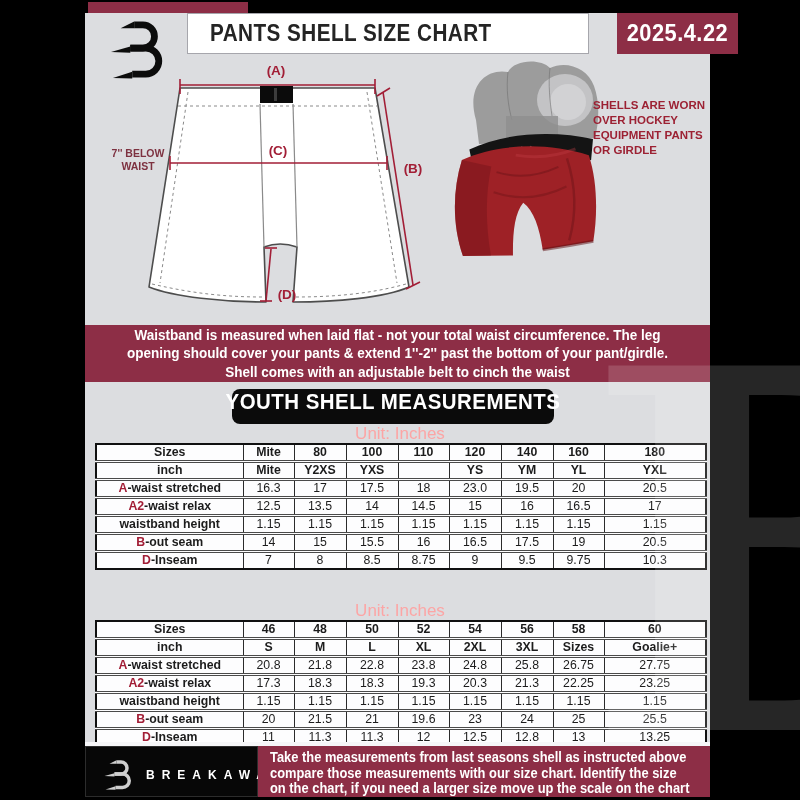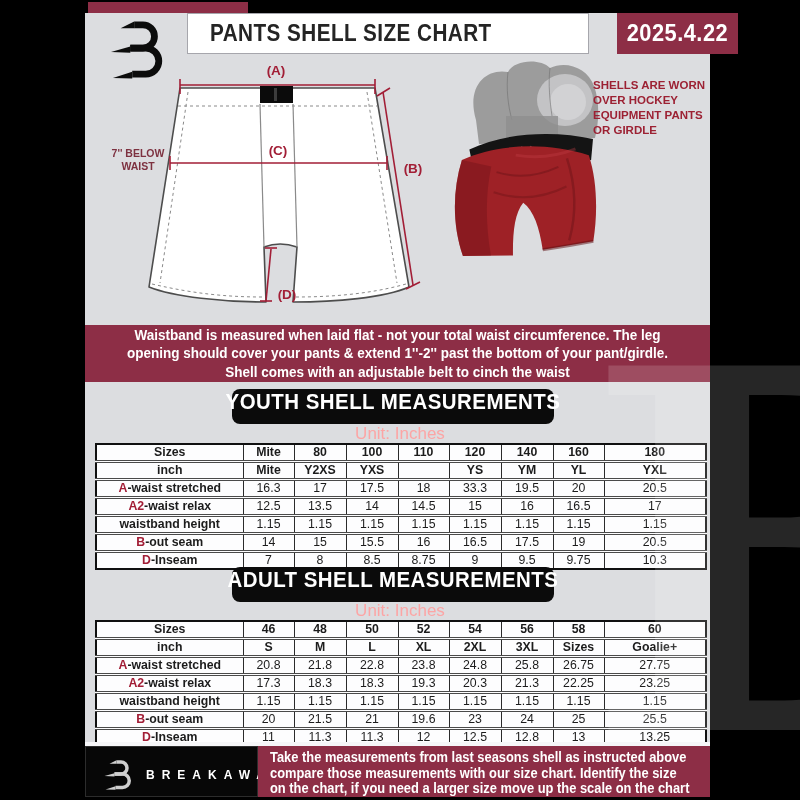--- a/index.html
+++ b/index.html
@@ -9,21 +9,21 @@
   #page{left:85px;top:13px;width:625px;height:733px;background:#dcdde0;}
   #top-strip{left:88px;top:2px;width:160px;height:11px;background:#8d2e46;}
   #title-bar{left:187px;top:13px;width:402px;height:41px;background:#fff;border:1px solid #a6a6ac;
              box-sizing:border-box;display:flex;align-items:center;}
   #title-bar span{font-size:23px;font-weight:bold;color:#242424;letter-spacing:.5px;
              transform:scaleX(.9);transform-origin:0 50%;margin-left:22px;white-space:nowrap;}
   #date-badge{left:589px;top:13px;width:121px;height:41px;background:#8d2e46;display:flex;
              align-items:center;justify-content:center;margin-left:28px;}
   #date-badge span{color:#fff;font-weight:bold;font-size:23px;letter-spacing:.5px;transform:scaleX(.95);}
   #logo-top{left:110px;top:17px;}
-  #photo-caption{left:593px;top:78px;width:116px;color:#9c2133;font-size:11.5px;font-weight:bold;line-height:15px;}
+  #photo-caption{left:593px;top:98px;width:116px;color:#9c2133;font-size:11.5px;font-weight:bold;line-height:15px;}
   #info-banner{left:85px;top:325px;width:625px;height:57px;background:#8d2e46;display:flex;
              align-items:center;justify-content:center;}
   .banner-text{color:#fff;font-size:15px;font-weight:bold;line-height:18.5px;text-align:center;
              transform:scaleX(.9);white-space:nowrap;}
   .section-header{width:322px;height:35px;background:#0b0b0b;border-radius:8px;display:flex;
              align-items:flex-start;justify-content:center;}
   .section-header span{color:#fff;font-size:22px;font-weight:bold;letter-spacing:.5px;
              transform:scaleX(.93);white-space:nowrap;}
   .unit-label{width:610px;text-align:center;color:#fca5a5;font-size:17px;}
   table.size-table{width:610px;border-collapse:collapse;table-layout:fixed;background:#fdfdfe;
@@ -199,21 +199,21 @@
           <td class="val">YM</td>
           <td class="val">YL</td>
           <td class="val">YXL</td>
         </tr>
         <tr>
           <td class="lbl"><span class="pfx">A</span>-waist stretched</td>
           <td class="val">16.3</td>
           <td class="val">17</td>
           <td class="val">17.5</td>
           <td class="val">18</td>
-          <td class="val">33.3</td>
+          <td class="val">23.0</td>
           <td class="val">19.5</td>
           <td class="val">20</td>
           <td class="val">20.5</td>
         </tr>
         <tr>
           <td class="lbl"><span class="pfx">A2</span>-waist relax</td>
           <td class="val">12.5</td>
           <td class="val">13.5</td>
           <td class="val">14</td>
           <td class="val">14.5</td>
@@ -251,23 +251,20 @@
           <td class="val">8.5</td>
           <td class="val">8.75</td>
           <td class="val">9</td>
           <td class="val">9.5</td>
           <td class="val">9.75</td>
           <td class="val">10.3</td>
         </tr>
       </tbody>
   </table>
 
-  <div class="abs section-header" style="left:232px;top:567px;">
-    <span>ADULT SHELL MEASUREMENTS</span>
-  </div>
   <div class="abs unit-label" style="left:95px;top:601px;">Unit: Inches</div>
   <table class="abs size-table" style="left:95px;top:620px;">
     <colgroup>
         <col style="width:147px">
         <col style="width:51px">
         <col style="width:52px">
         <col style="width:52px">
         <col style="width:51px">
         <col style="width:52px">
         <col style="width:52px">

